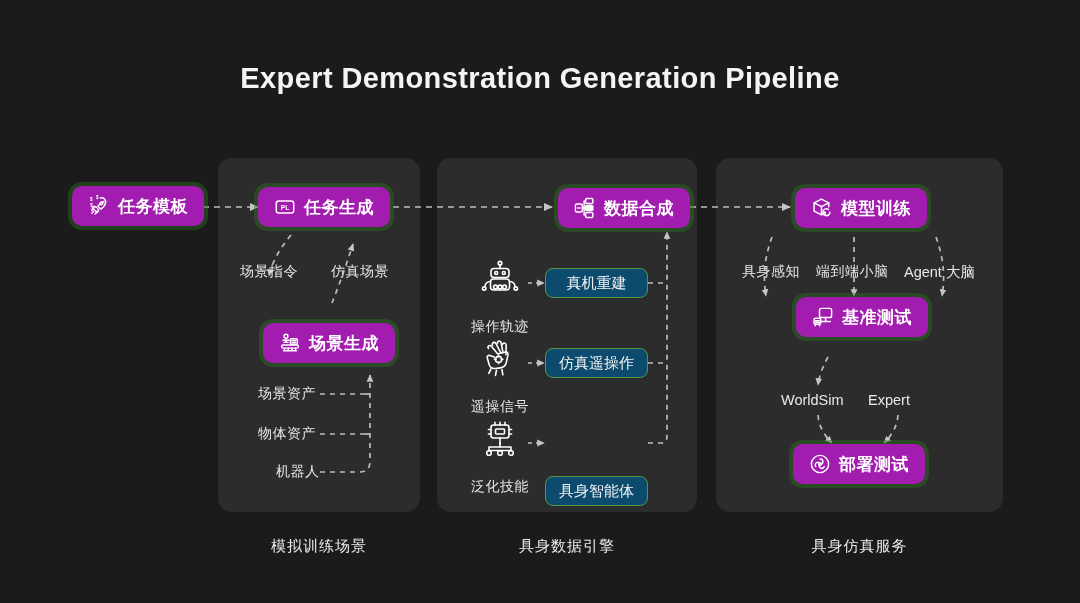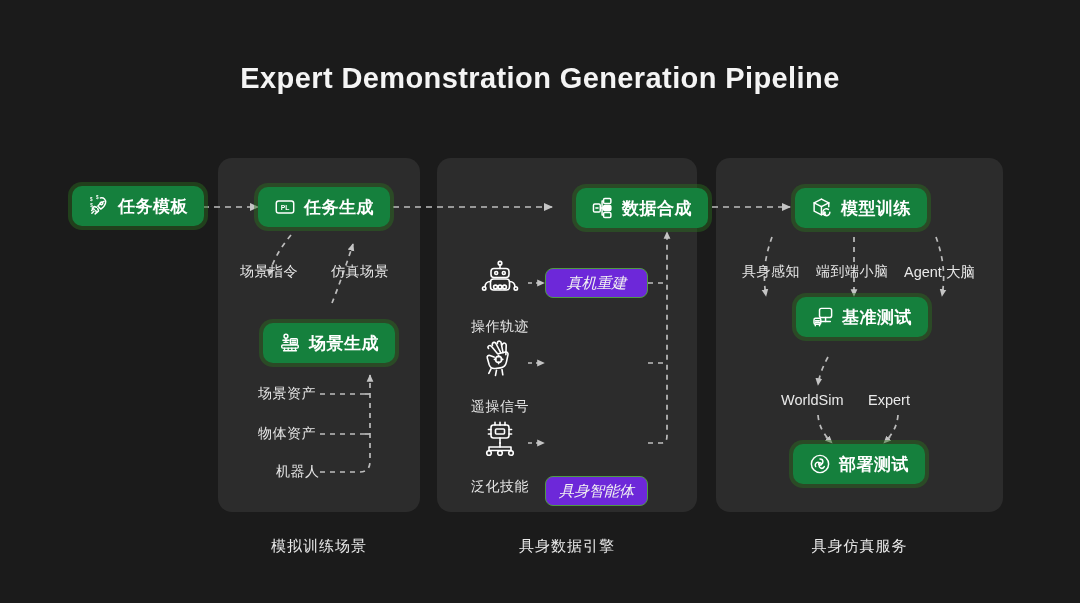--- a/index.html
+++ b/index.html
@@ -23,39 +23,38 @@
   .panel{
     background:#2c2c2c;border-radius:14px;
   }
   .panel-caption{
     font-size:15px;color:#e9e9e9;text-align:center;letter-spacing:1px;
   }
 
   
   .pill{
     display:flex;align-items:center;gap:8px;
-    background:#15803d;border-radius:10px;
+    background:#a21caf;border-radius:10px;
     padding:0 16px;height:40px;
     box-sizing:border-box;
     box-shadow:0 0 0 4px rgba(43,110,30,.45);
     white-space:nowrap;
   }
   .pill .pill-label{
     font-size:17px;font-weight:700;color:#ffffff;letter-spacing:.5px;
   }
   .pill .ico{width:22px;height:22px;display:block;flex:0 0 22px;}
 
   
   .obox{
     display:flex;align-items:center;justify-content:center;
     border:1.5px solid #4f9a43;border-radius:8px;
-    background:#6d28d9;
+    background:#0c4a6e;
     height:30px;padding:0 13px;box-sizing:border-box;
     white-space:nowrap;
-    font-style:italic;
   }
   .obox .obox-label{font-size:15px;color:#f2f2f2;font-weight:500;}
 
   
   .lab{font-size:14px;color:#e6e6e6;white-space:nowrap;letter-spacing:.5px;}
   .lab-en{font-size:14.5px;color:#e9e9e9;white-space:nowrap;}
 
   
   .micon{width:42px;height:42px;display:block;}
   .micon-wrap{display:flex;flex-direction:column;align-items:center;gap:16px;}
@@ -177,21 +176,21 @@
     </svg>
     <span class="pill-label">场景生成</span>
   </div>
 
   <div class="abs lab" style="left:258px;top:385px;">场景资产</div>
   <div class="abs lab" style="left:258px;top:425px;">物体资产</div>
   <div class="abs lab" style="left:276px;top:463px;">机器人</div>
 
   <div class="abs panel-caption" style="left:218px;top:537px;width:202px;">模拟训练场景</div>
 
-  <div class="abs pill" style="left:576px;top:188px;">
+  <div class="abs pill" style="left:558px;top:188px;">
     <svg class="ico" viewBox="0 0 24 24">
       <g class="svg-line">
         <rect x="1.6" y="7.6" width="7.4" height="8.8" rx="1.4"></rect>
         <path d="M4.2 12h2.4"></path>
         <rect x="12.6" y="1.6" width="8" height="5.6" rx="1.4"></rect>
         <rect x="12.6" y="9.2" width="8" height="5.6" rx="1.4" fill="#ffffff"></rect>
         <rect x="12.6" y="16.8" width="8" height="5.6" rx="1.4"></rect>
         <path d="M9.4 12h3.2M11 12V4.4h1.6M11 12v7.6h1.6"></path>
       </g>
     </svg>
@@ -230,20 +229,23 @@
         <path d="M18.4 3.6c-.4-1.5.9-2.8 2.4-2.4.7.2 1.2.7 1.3 1.4l1.9 10.1"></path>
         <path d="M23.4 4.8c.1-1.5 1.8-2.3 3-1.3.5.4.8 1 .8 1.7l-.3 9.6"></path>
         <path d="M19.3 13.8l7-1.8c1.6-.4 3 1 2.7 2.6l-1.6 7.6c-.6 3-3.1 5.3-6.2 5.7l-5 .6c-2.6.3-5.1-1.2-6-3.7L8.3 18c-.6-1.6 1-3.1 2.6-2.5l4.2 1.6"></path>
         <circle cx="19.6" cy="19.4" r="3"></circle>
         <path d="M19.6 15.2v1.4M19.6 22.2v1.4M15.4 19.4h1.4M22.4 19.4h1.4"></path>
         <path d="M12 28.8l-2.2 4.6M17.5 30.2l-1 5.2M23 29.6l.8 5.2"></path>
       </g>
     </svg>
     <div class="lab">遥操信号</div>
   </div>
+  <div class="abs obox" style="left:545px;top:348px;width:103px;">
+    <span class="obox-label">仿真遥操作</span>
+  </div>
 
   <div class="abs micon-wrap" style="left:471px;top:420px;">
     <svg class="micon" viewBox="0 0 42 42">
       <g class="svg-line">
         <rect x="12" y="5" width="18" height="13" rx="2.5"></rect>
         <rect x="16.5" y="9" width="9" height="5" rx="1"></rect>
         <path d="M16 5V2.4M21 5V2.4M26 5V2.4"></path>
         <path d="M12 9.5H9.4M12 14H9.4M30 9.5h2.6M30 14h2.6"></path>
         <path d="M21 18v5"></path>
         <path d="M10 30.5h22"></path>

